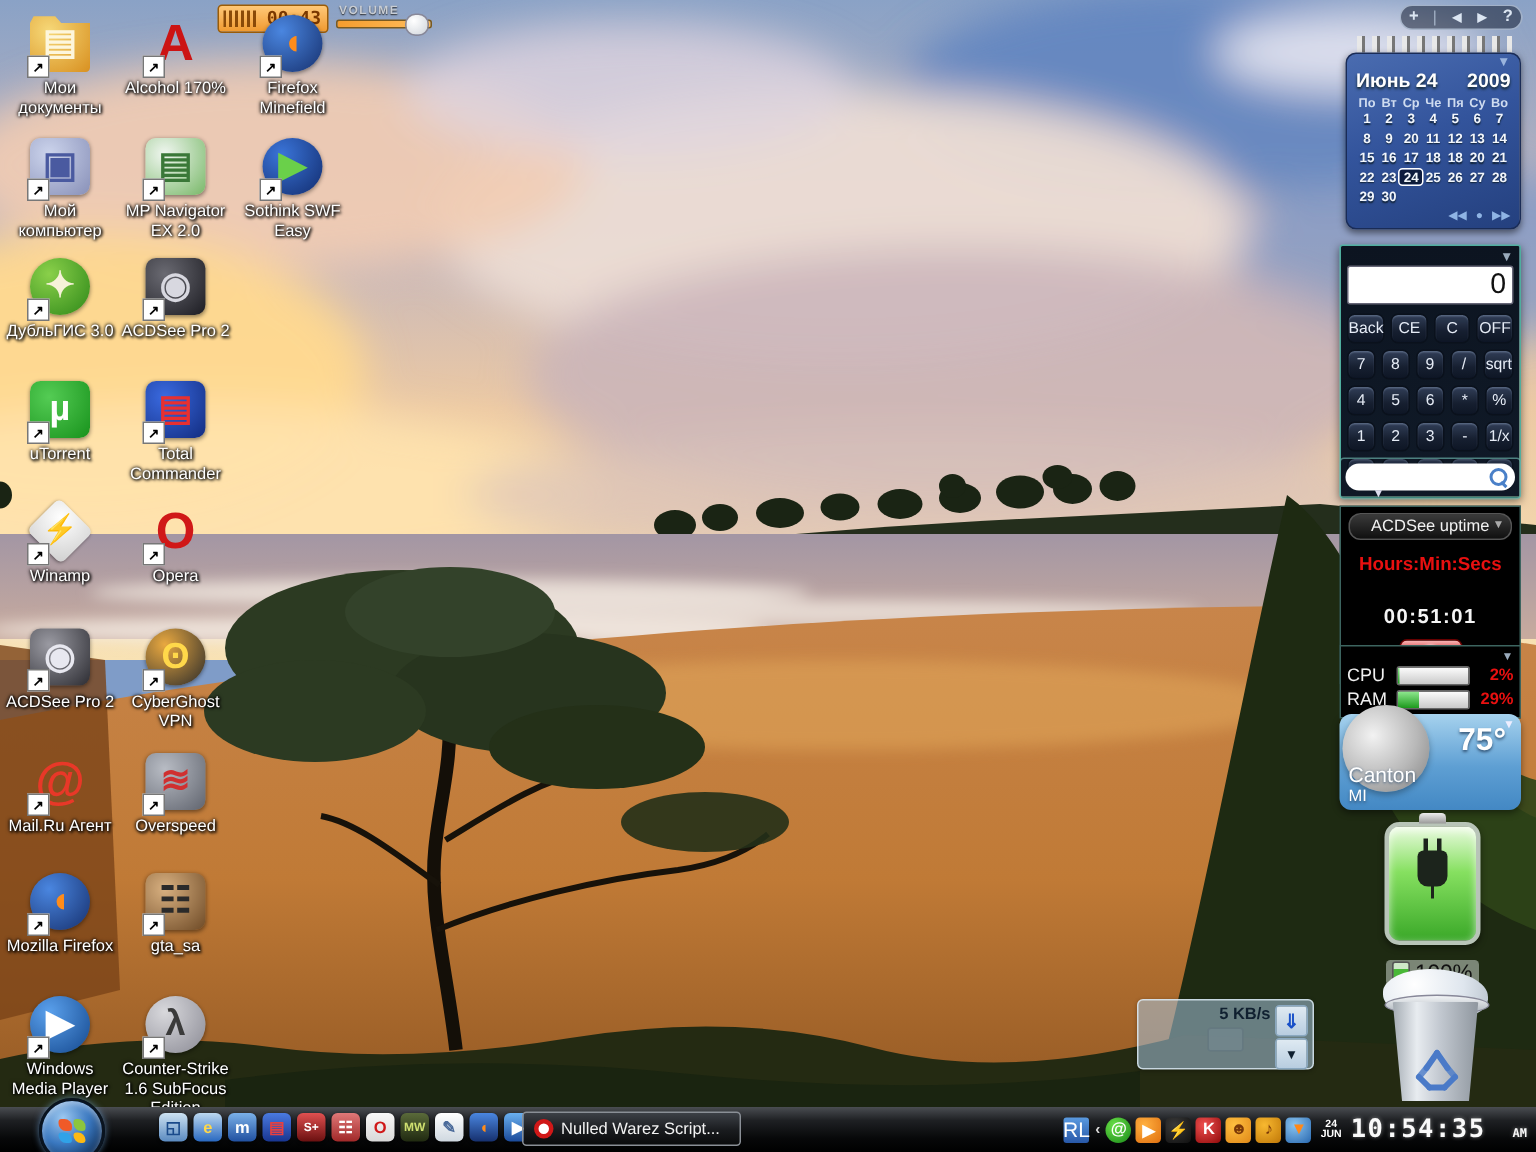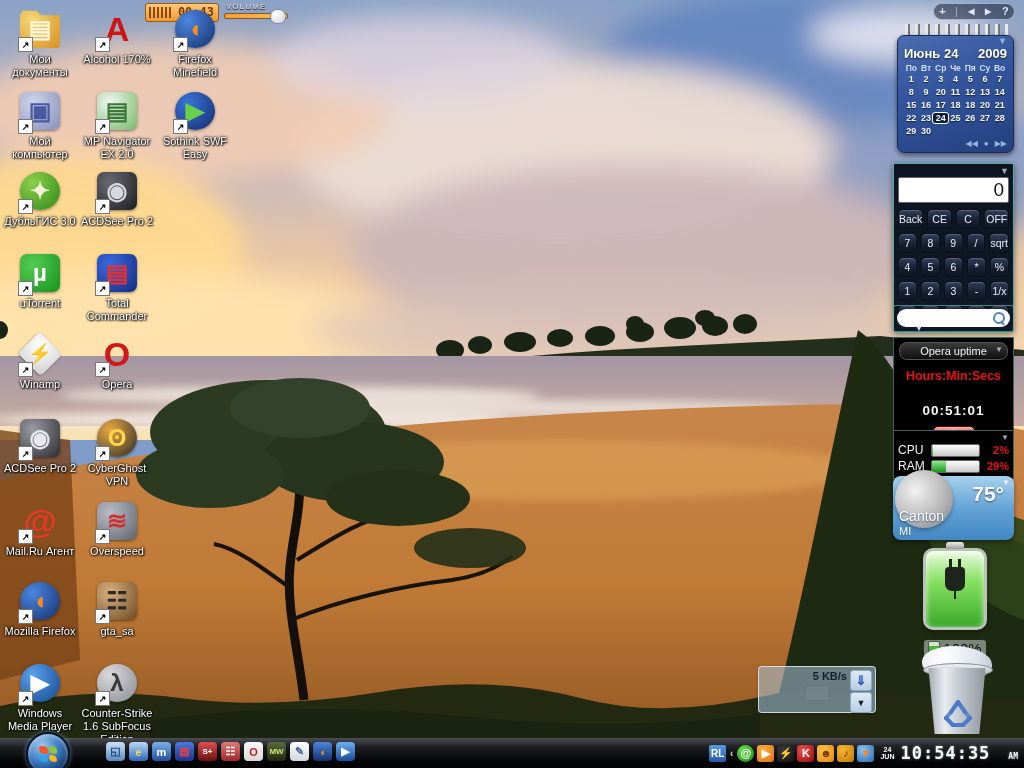--- a/index.html
+++ b/index.html
@@ -197,22 +197,22 @@
   #quicklaunch{position:absolute;left:106px;top:4px;display:flex;gap:4px;align-items:center}
   .ql{width:19px;height:19px;border-radius:4px;display:flex;align-items:center;justify-content:center;
     font-size:11px;font-weight:bold;cursor:pointer;box-shadow:0 1px 2px rgba(0,0,0,.6)}
   #taskwin{position:absolute;left:348px;top:3px;width:146px;height:23px;border-radius:3px;cursor:pointer;
     background:linear-gradient(#3c4046,#191b1e 55%,#0a0b0c);border:1px solid #8a8f96;
     display:flex;align-items:center;gap:5px;padding:0 7px;box-sizing:border-box}
   .opera-mini{width:13px;height:13px;border-radius:50%;border:3px solid #d01818;box-sizing:border-box;
     background:#fff;flex:none}
   .taskwin-label{color:#f2f2f2;font-size:11px;white-space:nowrap;overflow:hidden}
   #tray{position:absolute;right:2px;top:0;height:30px;display:flex;align-items:center;gap:4px}
-  .lang{width:17px;height:17px;background:linear-gradient(#5a9ae0,#2858a8);color:#fff;font-size:10px;
-    font-weight:bold;display:flex;align-items:center;justify-content:center;border-radius:2px;cursor:pointer}
+  .lang{width:17px;height:17px;background:linear-gradient(#5a9ae0,#2858a8);color:#fff;font-size:14px;
+    font-weight:normal;display:flex;align-items:center;justify-content:center;border-radius:2px;cursor:pointer}
   .tcollapse{color:#ddd;font-size:10px;font-weight:bold;cursor:pointer}
   .ticon{width:17px;height:17px;border-radius:3px;display:flex;align-items:center;justify-content:center;
     font-size:11px;font-weight:bold;cursor:pointer}
   .tdate{color:#fff;font-size:7px;font-weight:bold;line-height:1.05;text-align:center;margin-left:2px}
   .tclock{display:flex;align-items:baseline;color:#fafafa;margin:0 4px 0 2px;
     font-family:"DejaVu Sans Mono",monospace;font-weight:bold;font-size:17px;letter-spacing:1px;
     text-shadow:0 0 3px rgba(255,255,255,.4)}
   .ampm{font-size:8px;margin-left:18px;letter-spacing:0}
 </style>
 </head>
@@ -599,21 +599,21 @@
       <span class="mag">
           <i></i>
           <b></b>
         </span>
     </div>
     <div class="search-dd">▼</div>
   </div>
 
   <div id="uptime" class="widget">
     <div class="up-title">
-      <span>Opera uptime</span>
+      <span>ACDSee uptime</span>
       <span class="dd">▼</span>
     </div>
     <div class="up-units">Hours:Min:Secs</div>
     <div class="up-value">00:51:01</div>
     <div class="up-btn">
       <span class="pwr">
           <i></i>
         </span>
     </div>
   </div>
@@ -717,20 +717,24 @@
         <span class="ql" style="background: linear-gradient(rgb(122, 176, 232), rgb(32, 80, 160)); color: rgb(255, 255, 255);">m</span>
         <span class="ql" style="background: linear-gradient(rgb(74, 122, 224), rgb(24, 53, 144)); color: rgb(232, 64, 64);">▤</span>
         <span class="ql" style="background: linear-gradient(rgb(224, 80, 80), rgb(106, 16, 16)); color: rgb(255, 255, 255); font-size: 8px;">S+</span>
         <span class="ql" style="background: linear-gradient(rgb(224, 120, 120), rgb(160, 40, 40)); color: rgb(255, 255, 255);">☷</span>
         <span class="ql" style="background: linear-gradient(rgb(248, 248, 248), rgb(216, 216, 216)); color: rgb(208, 24, 24);">O</span>
         <span class="ql" style="background: linear-gradient(rgb(90, 106, 58), rgb(32, 42, 16)); color: rgb(207, 224, 112); font-size: 8px;">MW</span>
         <span class="ql" style="background: linear-gradient(rgb(255, 255, 255), rgb(207, 216, 224)); color: rgb(74, 106, 154);">✎</span>
         <span class="ql" style="background: linear-gradient(rgb(74, 134, 224), rgb(22, 48, 110)); color: rgb(255, 140, 26);">◖</span>
         <span class="ql" style="background: linear-gradient(rgb(106, 176, 240), rgb(26, 74, 154)); color: rgb(255, 255, 255);">▶</span>
       </div>
+    <div id="taskwin">
+      <span class="opera-mini"></span>
+      <span class="taskwin-label">Nulled Warez Script...</span>
+    </div>
     <div id="tray">
       <span class="lang">RL</span>
       <span class="tcollapse">‹</span>
       <span id="tray-icons" style="display:flex;gap:3px">
           <span class="ticon" style="background: radial-gradient(circle at 35% 30%, rgb(106, 224, 72), rgb(24, 136, 24)); color: rgb(255, 255, 255); border-radius: 50%;">@</span>
           <span class="ticon" style="background: radial-gradient(circle at 35% 30%, rgb(255, 176, 64), rgb(224, 112, 16)); color: rgb(255, 255, 255); border-radius: 3px;">▶</span>
           <span class="ticon" style="background: radial-gradient(circle at 35% 30%, rgb(58, 58, 58), rgb(16, 16, 16)); color: rgb(255, 208, 32); border-radius: 3px;">⚡</span>
           <span class="ticon" style="background: radial-gradient(circle at 35% 30%, rgb(240, 80, 80), rgb(144, 10, 10)); color: rgb(255, 255, 255); border-radius: 3px;">K</span>
           <span class="ticon" style="background: radial-gradient(circle at 35% 30%, rgb(255, 192, 64), rgb(224, 136, 24)); color: rgb(122, 56, 8); border-radius: 3px;">☻</span>
           <span class="ticon" style="background: radial-gradient(circle at 35% 30%, rgb(248, 184, 48), rgb(192, 120, 8)); color: rgb(122, 56, 8); border-radius: 3px;">♪</span>

